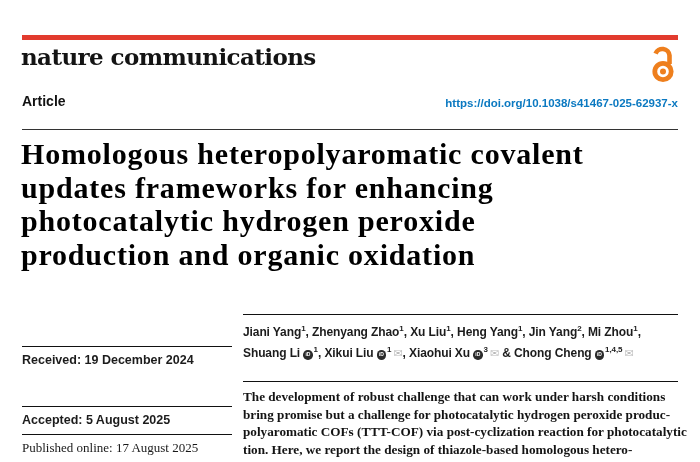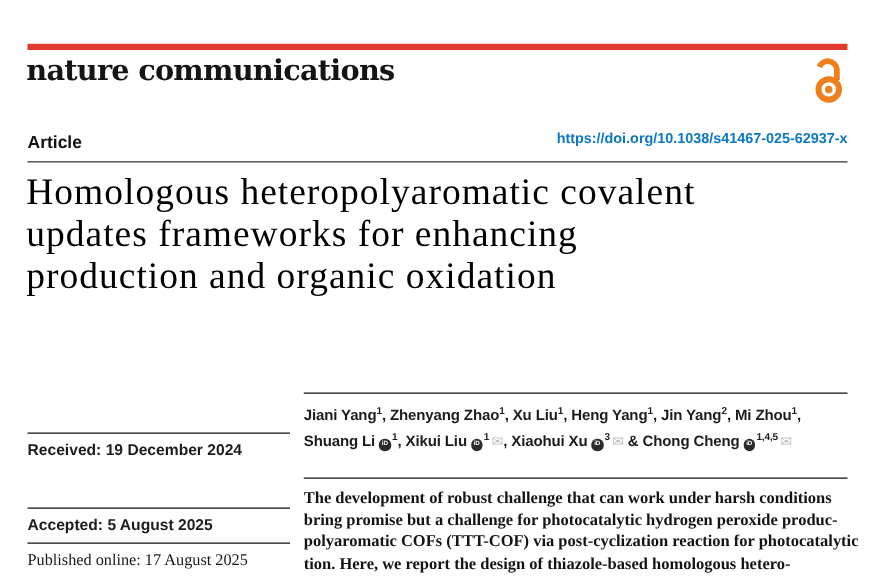--- a/index.html
+++ b/index.html
@@ -9,29 +9,29 @@
     overflow:hidden; font-family:"Liberation Sans", sans-serif;
   }
   .brand-bar { position:absolute; left:22px; top:35px; width:656px; height:5px; background:#e23b2e; }
   .wordmark {
     position:absolute; left:21px; top:43px;
     font-family:"DejaVu Serif", serif; font-weight:700; font-size:23px; letter-spacing:-0.6px;
     color:#141414;
   }
   .oa-icon { position:absolute; right:23px; top:45px; width:28px; height:38px; }
   .article-row {
-    position:absolute; left:22px; top:105px; width:656px;
-    display:flex; justify-content:space-between; align-items:flex-start;
+    position:absolute; left:22px; top:93px; width:656px;
+    display:flex; justify-content:space-between; align-items:flex-end;
   }
   .article-label { font-weight:700; font-size:14px; color:#121212; }
   .doi-link { font-weight:700; font-size:11.5px; color:#0b79c1; text-decoration:none; }
   .thin-rule { position:absolute; left:22px; top:129px; width:656px; height:0; border-top:1.2px solid #333333; }
   .title-block { position:absolute; left:21px; top:137px; width:665px; }
   .title-line {
-    font-family:"Liberation Serif", serif; font-weight:400; font-size:30px; line-height:33.5px;
+    font-family:"Liberation Serif", serif; font-weight:700; font-size:30px; line-height:33.5px;
     letter-spacing:0.8px; color:#000000;
   }
   .left-col { position:absolute; left:22px; top:314px; width:210px; }
   .meta-row { border-top:1.5px solid #111111; padding:6px 0; }
   .meta-row.sans { font-weight:700; font-size:12.5px; line-height:15px; color:#1c1c1c;margin-top:32px; }
   .meta-row.serif { font-family:"Liberation Serif", serif; font-weight:400; font-size:13px; line-height:16px; color:#191919; padding:5px 0 4px; }
   .badge-row {
     border-top:1.5px solid #111111; border-bottom:1.5px solid #111111;
     padding:3px 0; display:flex; align-items:center; gap:5px; cursor:pointer;margin-top:32px;
   }
@@ -80,20 +80,21 @@
   <div class="article-row">
     <span class="article-label">Article</span>
     <a class="doi-link" href="#">https://doi.org/10.1038/s41467-025-62937-x</a>
   </div>
 
   <div class="thin-rule"></div>
 
   <h1 class="title-block">
       <div class="title-line">Homologous heteropolyaromatic covalent</div>
       <div class="title-line">updates frameworks for enhancing</div>
+      <div class="title-line">photocatalytic hydrogen peroxide</div>
       <div class="title-line">production and organic oxidation</div>
     </h1>
 
   <div class="left-col">
     <div class="meta-row sans">Received: 19 December 2024</div>
     <div class="meta-row sans">Accepted: 5 August 2025</div>
     <div class="meta-row serif">Published online: 17 August 2025</div>
     <div class="badge-row">
       <span class="cm-box">
         <span class="cm-circle"></span>

